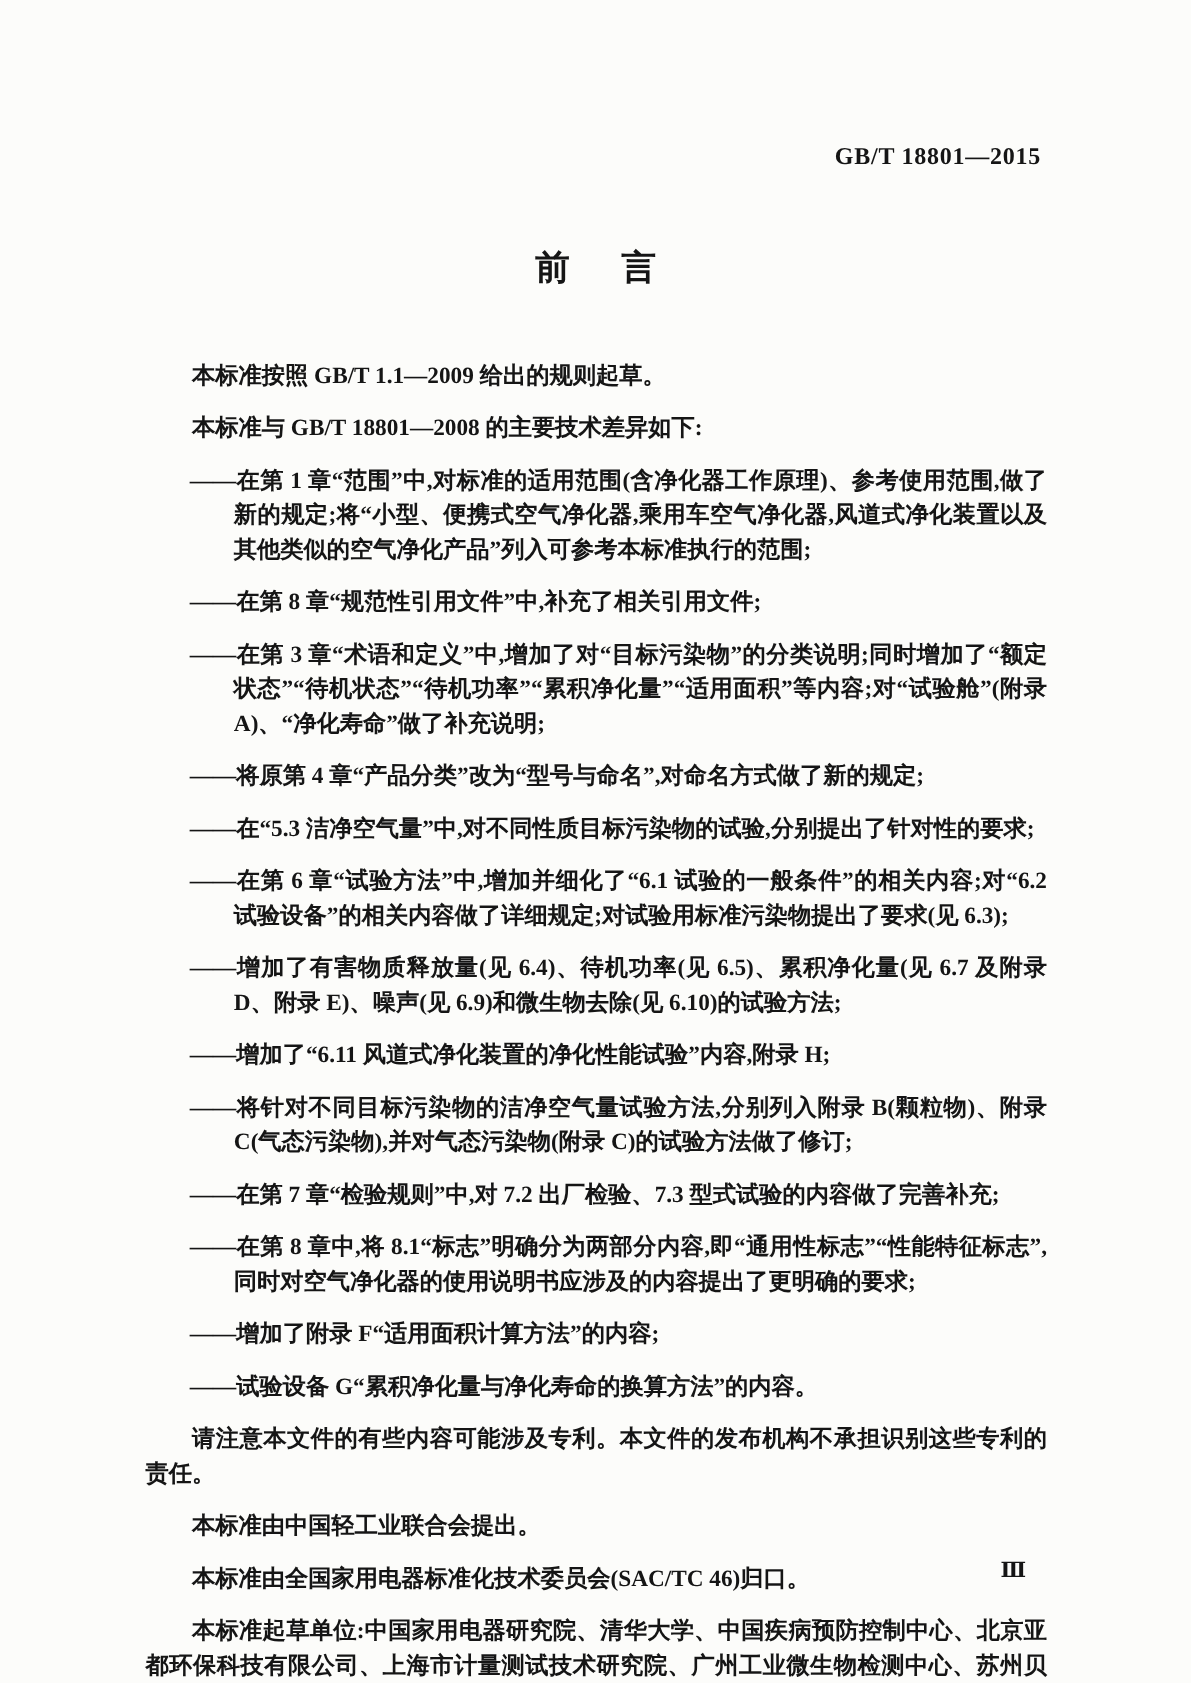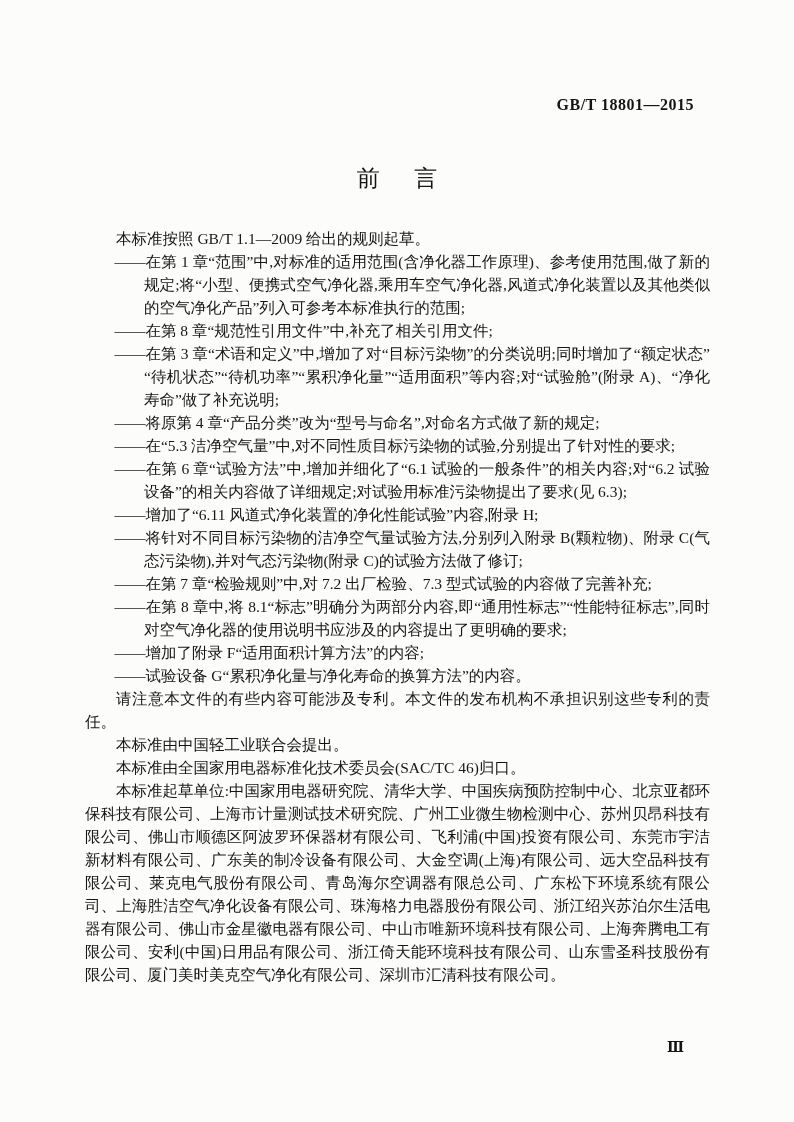--- a/index.html
+++ b/index.html
@@ -19,37 +19,37 @@
     font-weight:bold;
     letter-spacing:0.5px;
     white-space:nowrap;
   }
   .page-title {
     position:absolute;
     top:163px; left:0;
     width:100%;
     text-align:center;
     font-size:23px;
-    font-weight:normal;
+    font-weight:bold;
     line-height:32px;
   }
   .page-title .title-text {
     display:inline-block;
     letter-spacing:1.5em;
     padding-left:1.5em; 
   }
   .body-text {
     position:absolute;
     left:85px; top:227px;
     width:625px;
     font-size:15.5px;
     line-height:23px;
     text-align:justify;
   }
-  .para { margin:0; padding:0; }
+  .para { margin:12px; padding:0;font-weight:bold; }
   .para.intro { text-indent:2em; }
   .para.dash  { padding-left:3.8em; text-indent:-1.9em; }
   .page-num {
     position:absolute;
     top:1039px; right:110px;
     font-size:14px;
     font-weight:bold;
   }
 </style>
 </head>
@@ -58,26 +58,28 @@
 <div class="page">
 
   <div class="header-code">GB/T 18801—2015</div>
 
   <div class="page-title">
     <span class="title-text">前言</span>
   </div>
 
   <div class="body-text">
       <p class="para intro">本标准按照 GB/T 1.1—2009 给出的规则起草。</p>
+      <p class="para intro">本标准与 GB/T 18801—2008 的主要技术差异如下:</p>
       <p class="para dash">——在第 1 章“范围”中,对标准的适用范围(含净化器工作原理)、参考使用范围,做了新的规定;将“小型、便携式空气净化器,乘用车空气净化器,风道式净化装置以及其他类似的空气净化产品”列入可参考本标准执行的范围;</p>
       <p class="para dash">——在第 8 章“规范性引用文件”中,补充了相关引用文件;</p>
       <p class="para dash">——在第 3 章“术语和定义”中,增加了对“目标污染物”的分类说明;同时增加了“额定状态”“待机状态”“待机功率”“累积净化量”“适用面积”等内容;对“试验舱”(附录 A)、“净化寿命”做了补充说明;</p>
       <p class="para dash">——将原第 4 章“产品分类”改为“型号与命名”,对命名方式做了新的规定;</p>
       <p class="para dash">——在“5.3 洁净空气量”中,对不同性质目标污染物的试验,分别提出了针对性的要求;</p>
       <p class="para dash">——在第 6 章“试验方法”中,增加并细化了“6.1 试验的一般条件”的相关内容;对“6.2 试验设备”的相关内容做了详细规定;对试验用标准污染物提出了要求(见 6.3);</p>
+      <p class="para dash">——增加了有害物质释放量(见 6.4)、待机功率(见 6.5)、累积净化量(见 6.7 及附录 D、附录 E)、噪声(见 6.9)和微生物去除(见 6.10)的试验方法;</p>
       <p class="para dash">——增加了“6.11 风道式净化装置的净化性能试验”内容,附录 H;</p>
       <p class="para dash">——将针对不同目标污染物的洁净空气量试验方法,分别列入附录 B(颗粒物)、附录 C(气态污染物),并对气态污染物(附录 C)的试验方法做了修订;</p>
       <p class="para dash">——在第 7 章“检验规则”中,对 7.2 出厂检验、7.3 型式试验的内容做了完善补充;</p>
       <p class="para dash">——在第 8 章中,将 8.1“标志”明确分为两部分内容,即“通用性标志”“性能特征标志”,同时对空气净化器的使用说明书应涉及的内容提出了更明确的要求;</p>
       <p class="para dash">——增加了附录 F“适用面积计算方法”的内容;</p>
       <p class="para dash">——试验设备 G“累积净化量与净化寿命的换算方法”的内容。</p>
       <p class="para intro">请注意本文件的有些内容可能涉及专利。本文件的发布机构不承担识别这些专利的责任。</p>
       <p class="para intro">本标准由中国轻工业联合会提出。</p>
       <p class="para intro">本标准由全国家用电器标准化技术委员会(SAC/TC 46)归口。</p>
       <p class="para intro">本标准起草单位:中国家用电器研究院、清华大学、中国疾病预防控制中心、北京亚都环保科技有限公司、上海市计量测试技术研究院、广州工业微生物检测中心、苏州贝昂科技有限公司、佛山市顺德区阿波罗环保器材有限公司、飞利浦(中国)投资有限公司、东莞市宇洁新材料有限公司、广东美的制冷设备有限公司、大金空调(上海)有限公司、远大空品科技有限公司、莱克电气股份有限公司、青岛海尔空调器有限总公司、广东松下环境系统有限公司、上海胜洁空气净化设备有限公司、珠海格力电器股份有限公司、浙江绍兴苏泊尔生活电器有限公司、佛山市金星徽电器有限公司、中山市唯新环境科技有限公司、上海奔腾电工有限公司、安利(中国)日用品有限公司、浙江倚天能环境科技有限公司、山东雪圣科技股份有限公司、厦门美时美克空气净化有限公司、深圳市汇清科技有限公司。</p>

